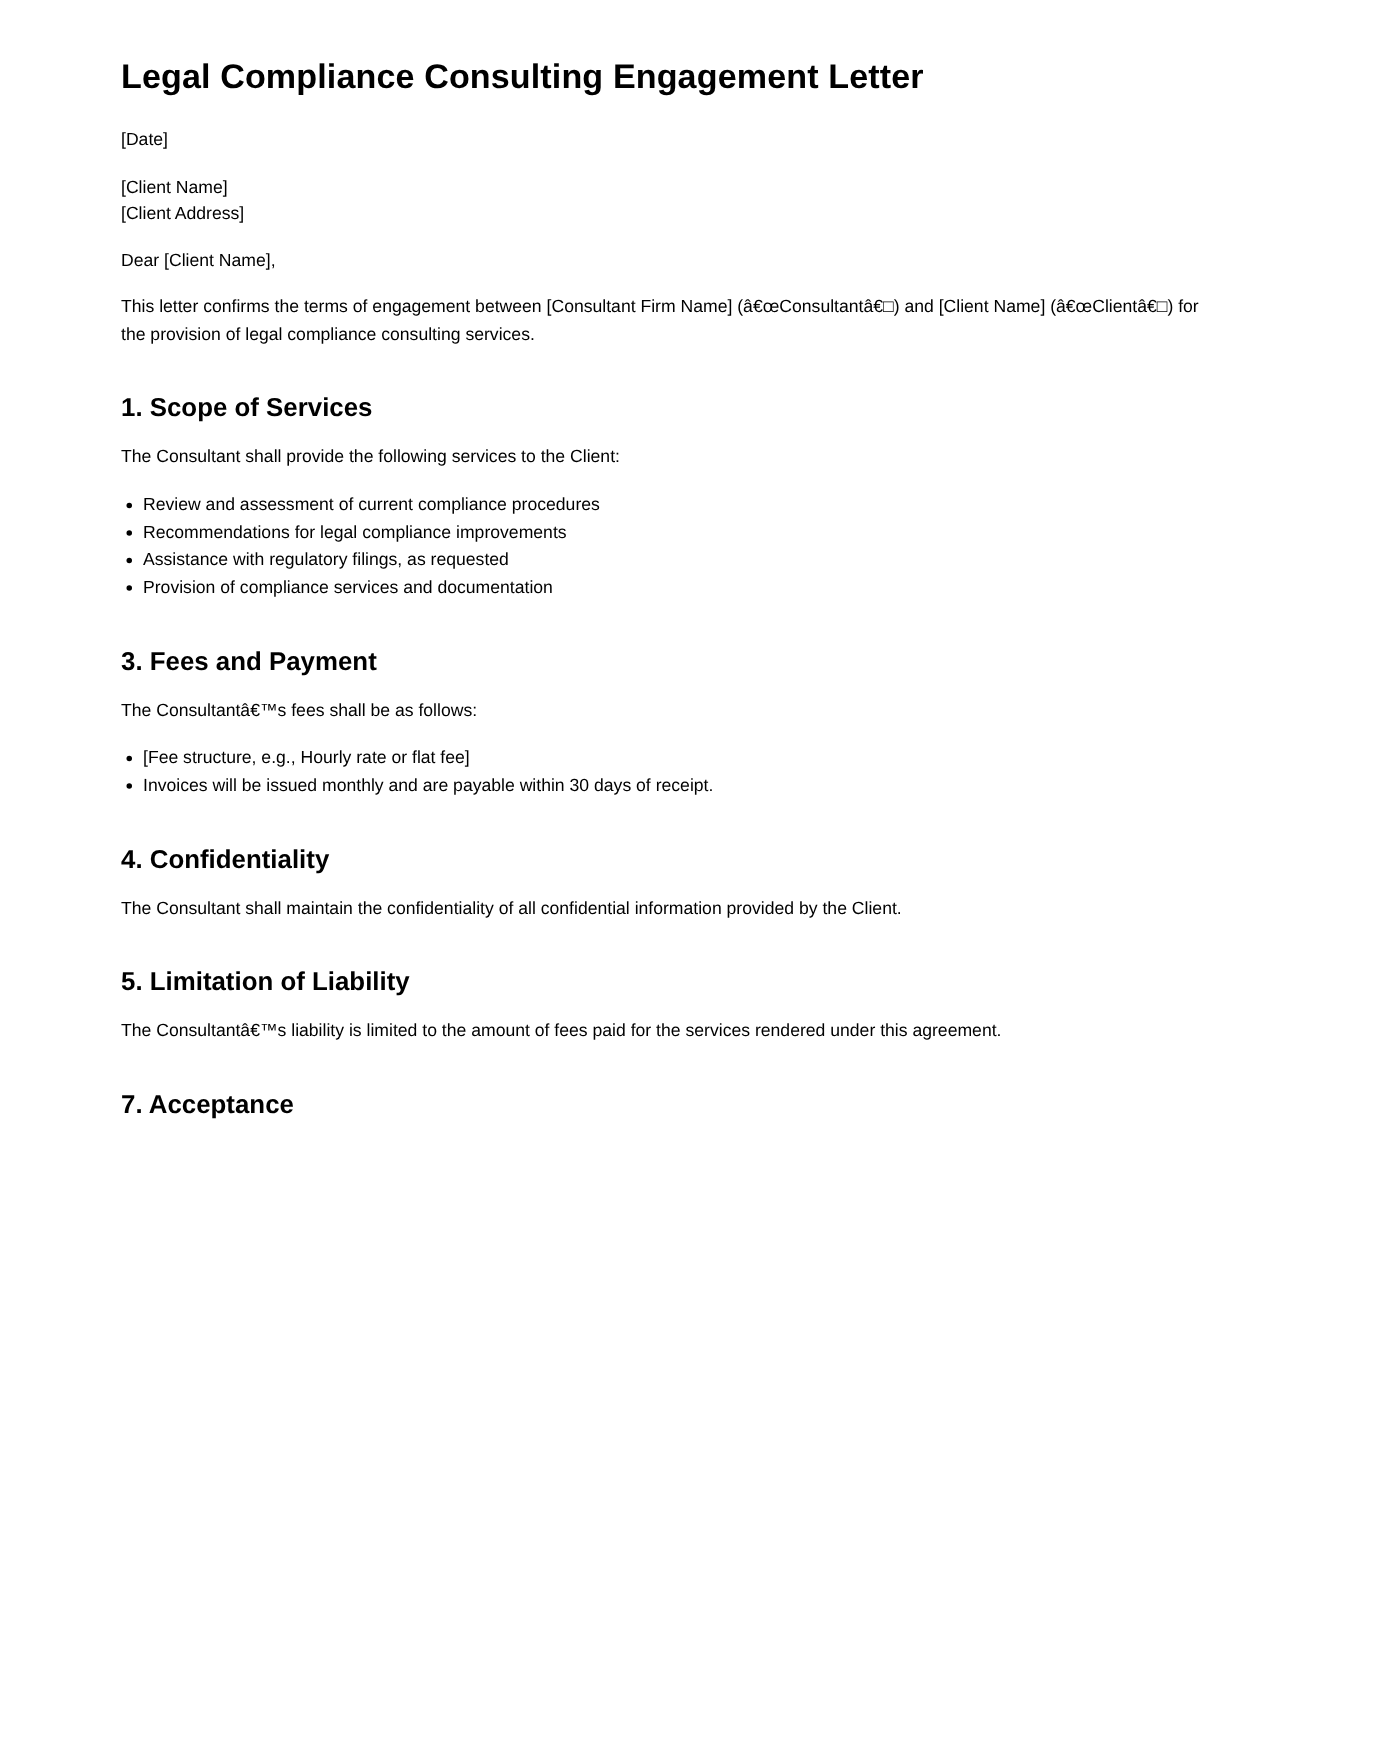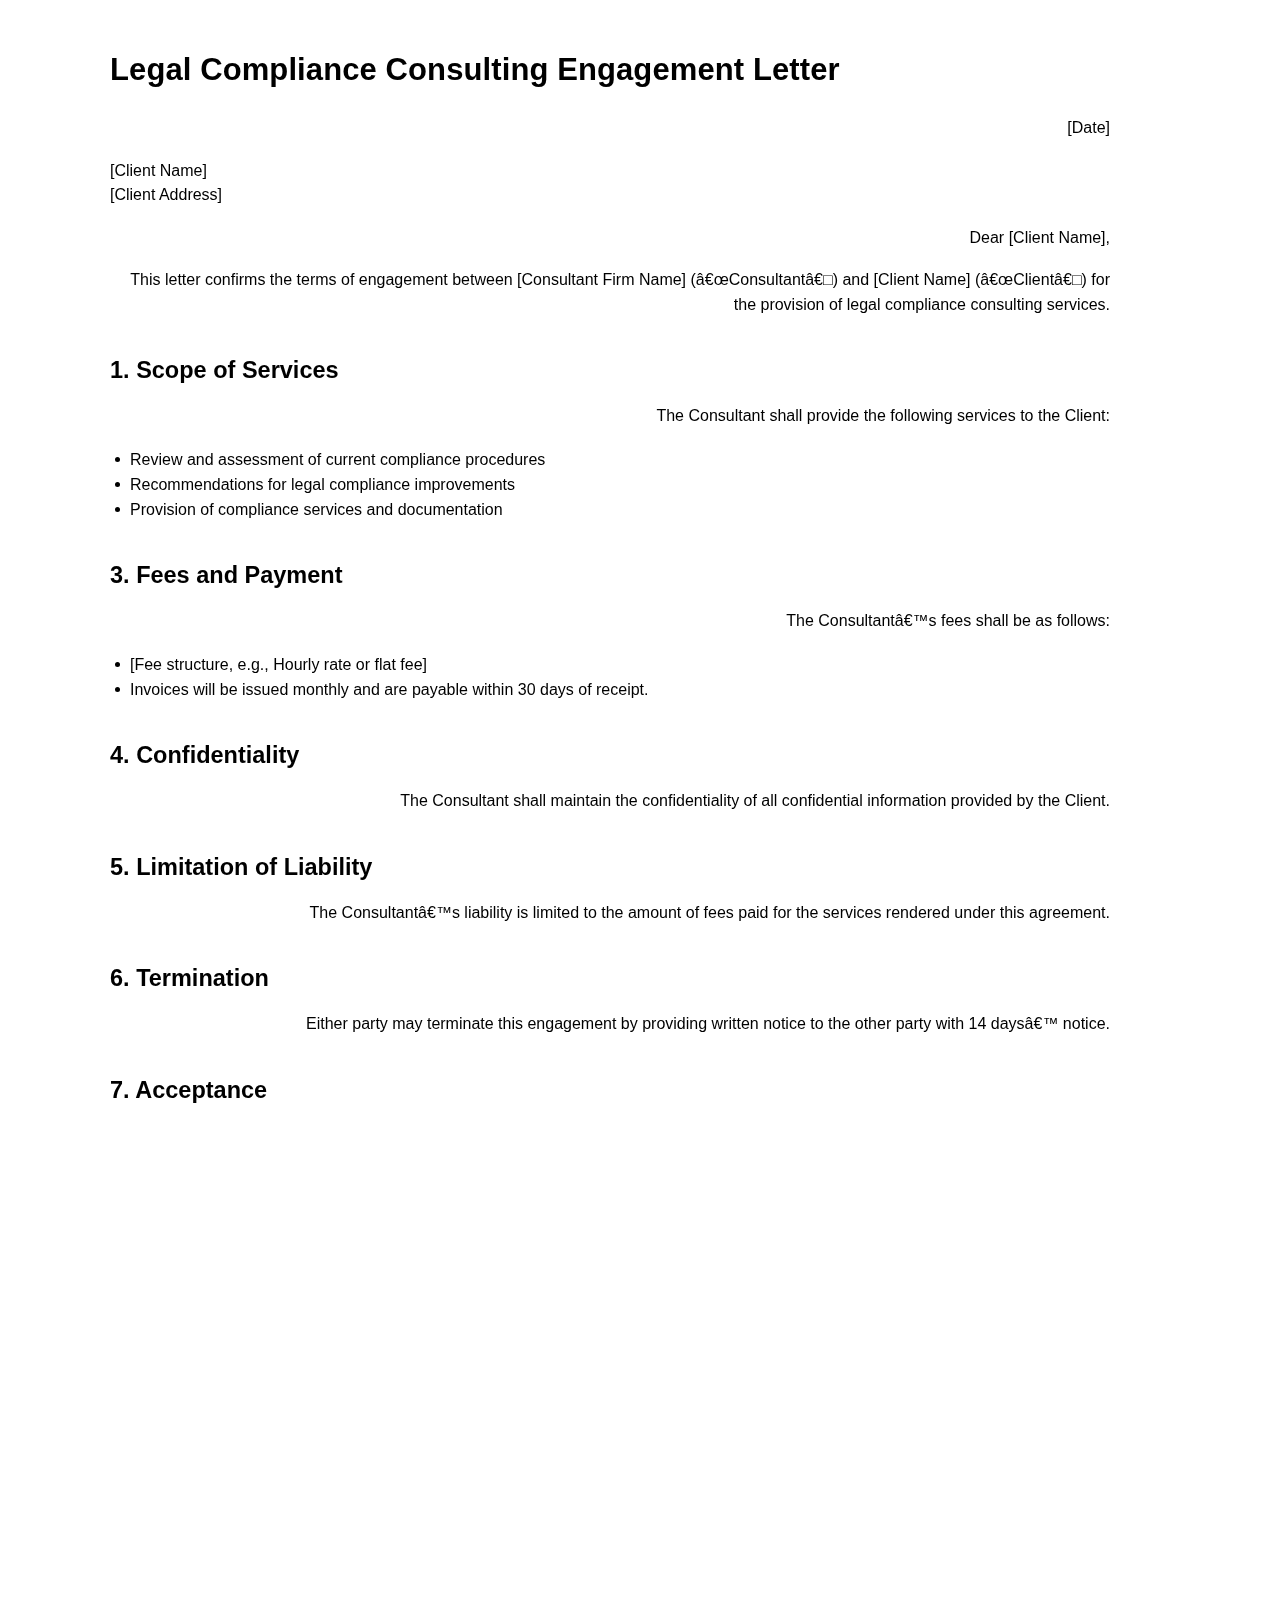--- a/index.html
+++ b/index.html
@@ -23,21 +23,20 @@
       font-size: 31px;
       font-weight: bold;
       margin: 0 0 26px 0;
       line-height: 40px;
       letter-spacing: 0.1px;
     }
     p {
       font-size: 16px;
       line-height: 24.5px;
       margin: 0 0 18px 0;
-      text-align: right;
     }
     .address-block {
       margin: 0 0 18px 0;
       font-size: 16px;
       line-height: 24.5px;
     }
     .address-block div { display: block; }
     h2 {
       font-size: 23.5px;
       font-weight: bold;
@@ -81,20 +80,21 @@
   <p>Dear [Client Name],</p>
 
   <p>This letter confirms the terms of engagement between [Consultant Firm Name] (â€œConsultantâ€□) and [Client Name] (â€œClientâ€□) for the provision of legal compliance consulting services.</p>
 
   <section>
     <h2>1. Scope of Services</h2>
     <p>The Consultant shall provide the following services to the Client:</p>
     <ul>
       <li><span class="bullet"></span><span>Review and assessment of current compliance procedures</span></li>
       <li><span class="bullet"></span><span>Recommendations for legal compliance improvements</span></li>
+      <li><span class="bullet"></span><span>Assistance with regulatory filings, as requested</span></li>
       <li><span class="bullet"></span><span>Provision of compliance services and documentation</span></li>
     </ul>
   </section>
 
 
   <section>
     <h2>3. Fees and Payment</h2>
     <p>The Consultantâ€™s fees shall be as follows:</p>
     <ul>
       <li><span class="bullet"></span><span>[Fee structure, e.g., Hourly rate or flat fee]</span></li>
@@ -105,22 +105,18 @@
   <section>
     <h2>4. Confidentiality</h2>
     <p>The Consultant shall maintain the confidentiality of all confidential information provided by the Client.</p>
   </section>
 
   <section>
     <h2>5. Limitation of Liability</h2>
     <p>The Consultantâ€™s liability is limited to the amount of fees paid for the services rendered under this agreement.</p>
   </section>
 
-  <section>
-    <h2>6. Termination</h2>
-    <p>Either party may terminate this engagement by providing written notice to the other party with 14 daysâ€™ notice.</p>
-  </section>
 
   <section>
     <h2>7. Acceptance</h2>
   </section>
 
 </div>
 
 </body></html>

